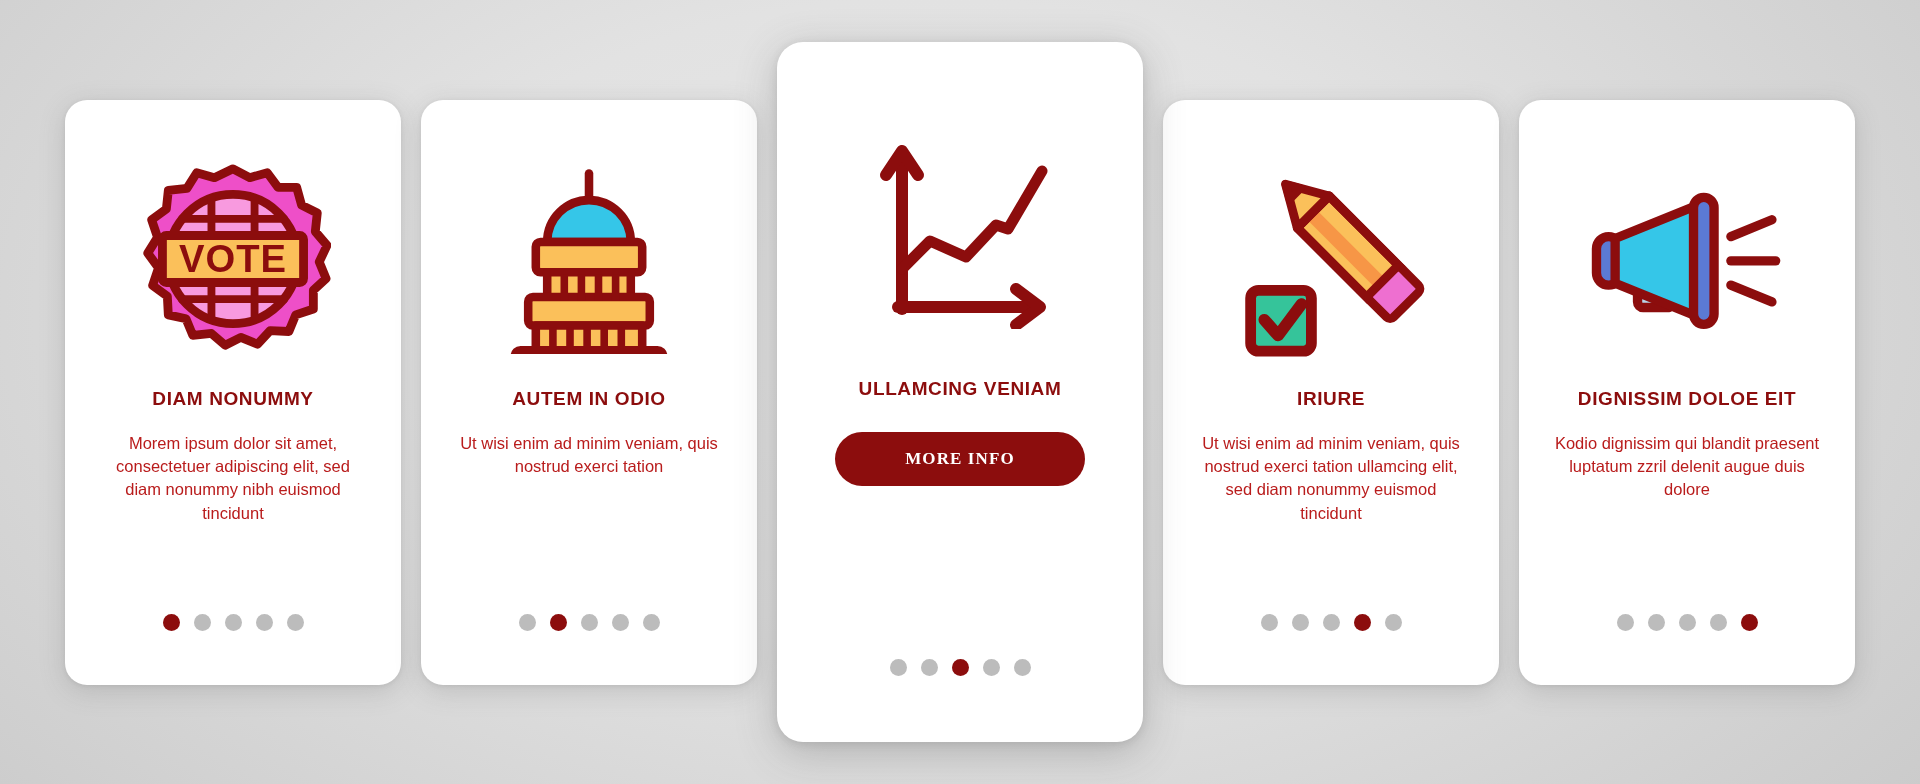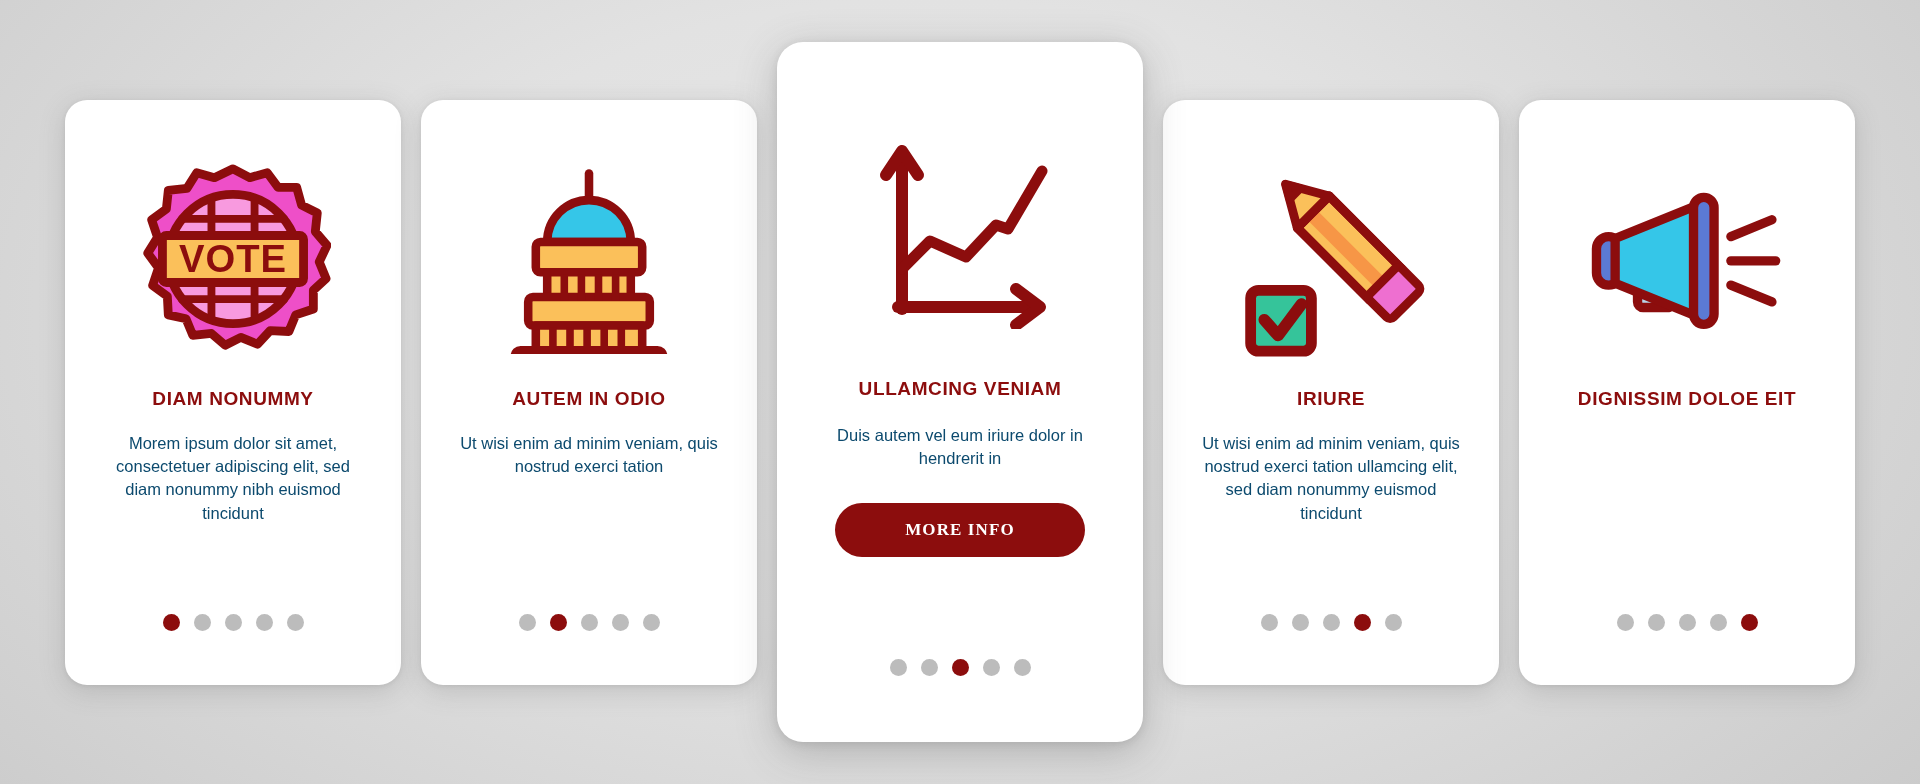--- a/index.html
+++ b/index.html
@@ -71,21 +71,21 @@
     color: #8c0d0d;
     font-size: 19px;
     font-weight: bold;
     letter-spacing: 0.6px;
     text-align: right;
     text-transform: uppercase;
     margin-top: 4px;
   }
 
   .card-body {
-    color: #0c4a6e;
+    color: #b91c1c;
     font-size: 16.5px;
     line-height: 1.42;
     text-align: center;
     margin-top: 22px;
     max-width: 265px;
   }
   .card.featured .card-body { max-width: 250px; margin-top: 24px; }
 
   .cta {
     margin-top: 32px;
@@ -222,21 +222,20 @@
           <polyline points="26,46 42,22 58,46"></polyline>
 
           <line x1="38" y1="178" x2="178" y2="178"></line>
           <polyline points="156,160 180,178 156,196"></polyline>
 
           <polyline points="42,140 70,112 106,128 136,96 148,100 182,42" stroke-width="11"></polyline>
         </g>
       </svg>
     </div>
     <div class="card-title">ULLAMCING VENIAM</div>
-    <div class="card-body">Duis autem vel eum iriure dolor in hendrerit in</div>
     <button class="cta">MORE INFO</button>
     <div class="spacer"></div>
     <div class="dots">
       <span class="dot"></span>
       <span class="dot"></span>
       <span class="dot active"></span>
       <span class="dot"></span>
       <span class="dot"></span>
     </div>
   </div>
@@ -287,20 +286,21 @@
         <rect x="112" y="14" width="22" height="136" rx="11" fill="#5b7ad4" stroke="#8c0d0d" stroke-width="10"></rect>
 
         <g stroke="#8c0d0d" stroke-width="10" stroke-linecap="round">
           <line x1="152" y1="56" x2="196" y2="38"></line>
           <line x1="152" y1="82" x2="200" y2="82"></line>
           <line x1="152" y1="108" x2="196" y2="126"></line>
         </g>
       </svg>
     </div>
     <div class="card-title">DIGNISSIM DOLOE EIT</div>
+    <div class="card-body">Kodio dignissim qui blandit praesent luptatum zzril delenit augue duis dolore</div>
     <div class="spacer"></div>
     <div class="dots">
       <span class="dot"></span>
       <span class="dot"></span>
       <span class="dot"></span>
       <span class="dot"></span>
       <span class="dot active"></span>
     </div>
   </div>
 

